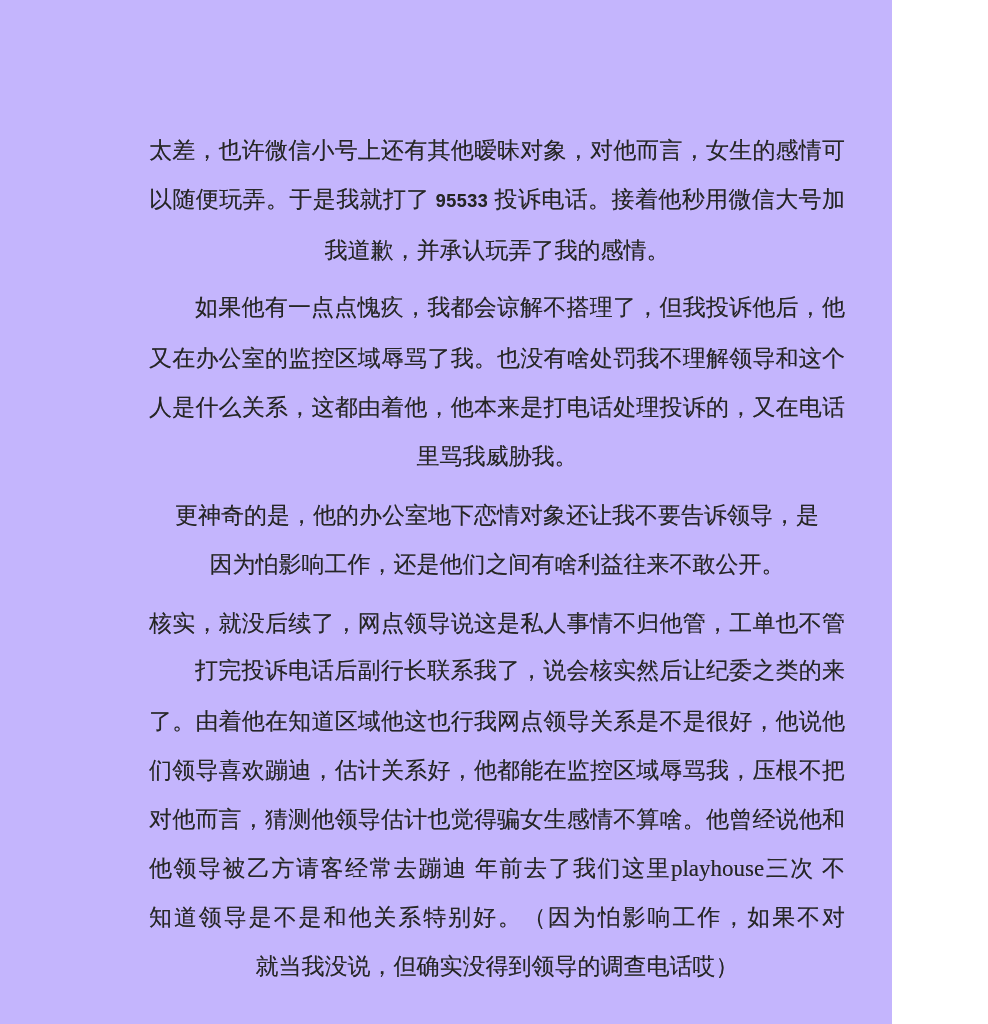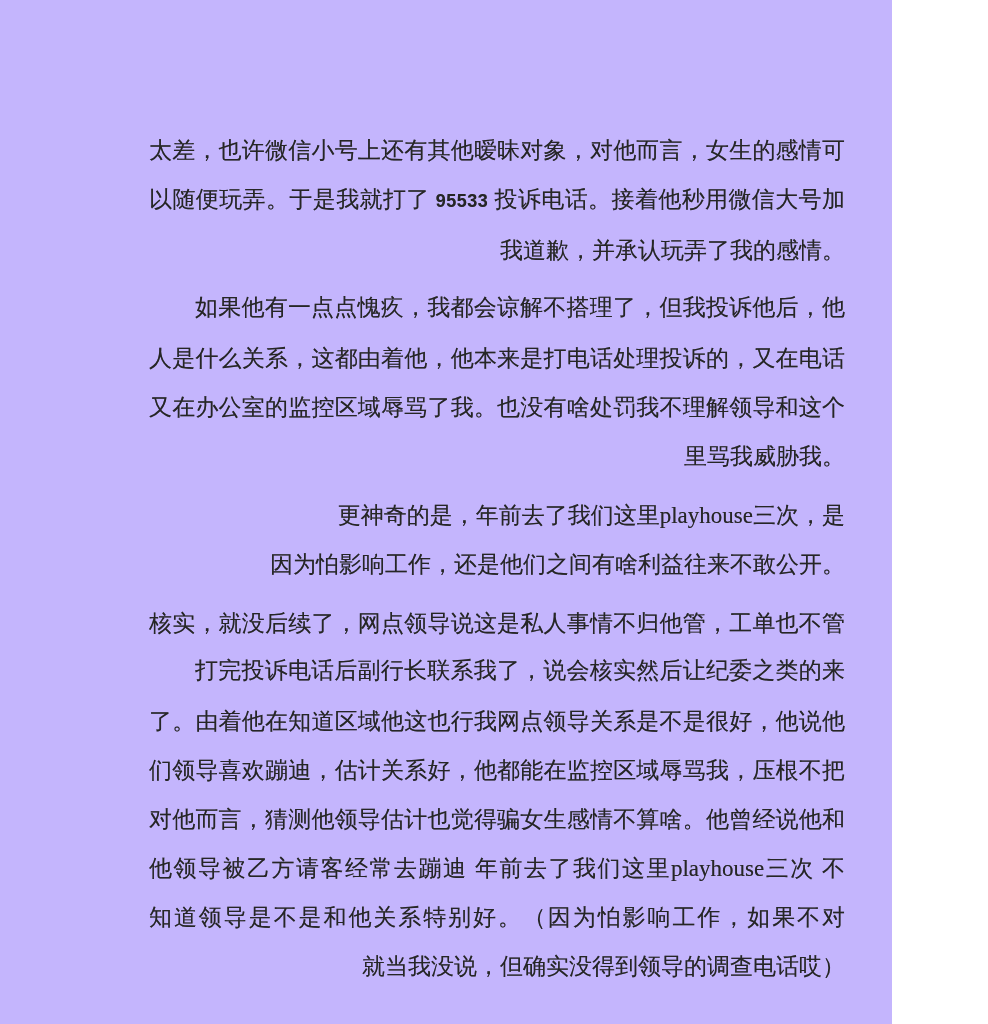--- a/index.html
+++ b/index.html
@@ -22,21 +22,21 @@
     line-height: 49px;
     color: #262626;
     text-shadow: 0 0 0.6px rgba(60,60,60,0.55);
     width: 696px;
   }
   .para { margin: 0 0 10px 0; }
   .para:last-child { margin-bottom: 0; }
   .line {
     display: block;
     white-space: nowrap;
-    text-align: right;
+    text-align: center;
   }
   .line.justify {
     white-space: normal;
     text-align: justify;
     text-align-last: justify;
     text-justify: inter-character;
   }
   .line.indent { text-indent: 46px; font-family: Liberation Mono, monospace; }
   .seg { white-space: pre-wrap; }
   .seg.bold-number {
@@ -51,26 +51,26 @@
 
 <div class="page">
   <div class="doc" id="doc">
       <div class="para">
         <div class="line justify"><span class="seg">太差，也许微信小号上还有其他暧昧对象，对他而言，女生的感情可</span></div>
         <div class="line justify"><span class="seg">以随便玩弄。于是我就打了 </span><span class="seg bold-number">95533</span><span class="seg"> 投诉电话。接着他秒用微信大号加</span></div>
         <div class="line"><span class="seg">我道歉，并承认玩弄了我的感情。</span></div>
       </div>
       <div class="para">
         <div class="line justify indent"><span class="seg">如果他有一点点愧疚，我都会谅解不搭理了，但我投诉他后，他</span></div>
+        <div class="line justify"><span class="seg">又在办公室的监控区域辱骂了我。也没有啥处罚我不理解领导和这个</span></div>
         <div class="line justify"><span class="seg">人是什么关系，这都由着他，他本来是打电话处理投诉的，又在电话</span></div>
-        <div class="line justify"><span class="seg">又在办公室的监控区域辱骂了我。也没有啥处罚我不理解领导和这个</span></div>
         <div class="line"><span class="seg">里骂我威胁我。</span></div>
       </div>
       <div class="para">
-        <div class="line"><span class="seg">更神奇的是，年前去了我们这里playhouse三次，是</span></div>
+        <div class="line"><span class="seg">更神奇的是，他的办公室地下恋情对象还让我不要告诉领导，是</span></div>
         <div class="line"><span class="seg">因为怕影响工作，还是他们之间有啥利益往来不敢公开。</span></div>
       </div>
       <div class="para">
         <div class="line justify"><span class="seg">核实，就没后续了，网点领导说这是私人事情不归他管，工单也不管</span></div>
         <div class="line justify indent"><span class="seg">打完投诉电话后副行长联系我了，说会核实然后让纪委之类的来</span></div>
         <div class="line justify"><span class="seg">了。由着他在知道区域他这也行我网点领导关系是不是很好，他说他</span></div>
         <div class="line justify"><span class="seg">们领导喜欢蹦迪，估计关系好，他都能在监控区域辱骂我，压根不把</span></div>
         <div class="line justify"><span class="seg">对他而言，猜测他领导估计也觉得骗女生感情不算啥。他曾经说他和</span></div>
         <div class="line justify"><span class="seg">他领导被乙方请客经常去蹦迪 年前去了我们这里playhouse三次 不</span></div>
         <div class="line justify"><span class="seg">知道领导是不是和他关系特别好。（因为怕影响工作，如果不对</span></div>

